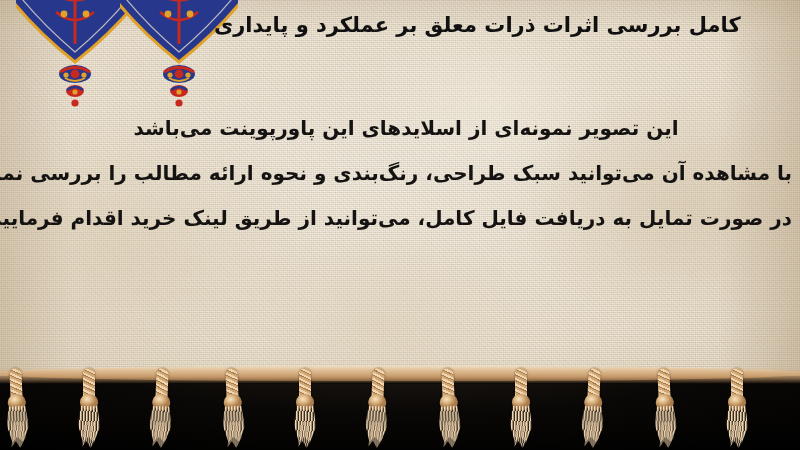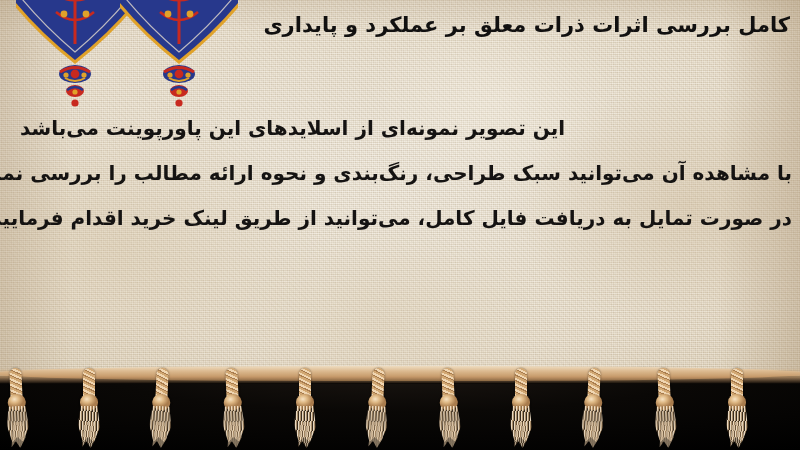--- a/index.html
+++ b/index.html
@@ -118,37 +118,37 @@
   }
 
   
   .ornament { position:absolute; top:-42px; width:118px; height:150px; }
   .orn-1 { left:16px; }
   .orn-2 { left:120px; }
 
   
   .title-block {
     position:absolute; left:214px; top:8px; width:576px;
-    text-align:right;
+    text-align:left;
     direction:rtl;
   }
   .title-line {
     font-family:"DejaVu Sans", sans-serif;
     font-size:21px;
     font-weight:700;
     line-height:34px;
     color:#111010;
     letter-spacing:0px;
     white-space:nowrap;
   }
 
   
   .body-block {
     position:absolute; left:20px; top:106px; width:772px;
-    text-align:left;
+    text-align:center;
     direction:rtl;
   }
   .body-line {
     font-family:"DejaVu Sans", sans-serif;
     font-size:20px;
     font-weight:700;
     line-height:45px;
     color:#151312;
     white-space:nowrap;
   }

